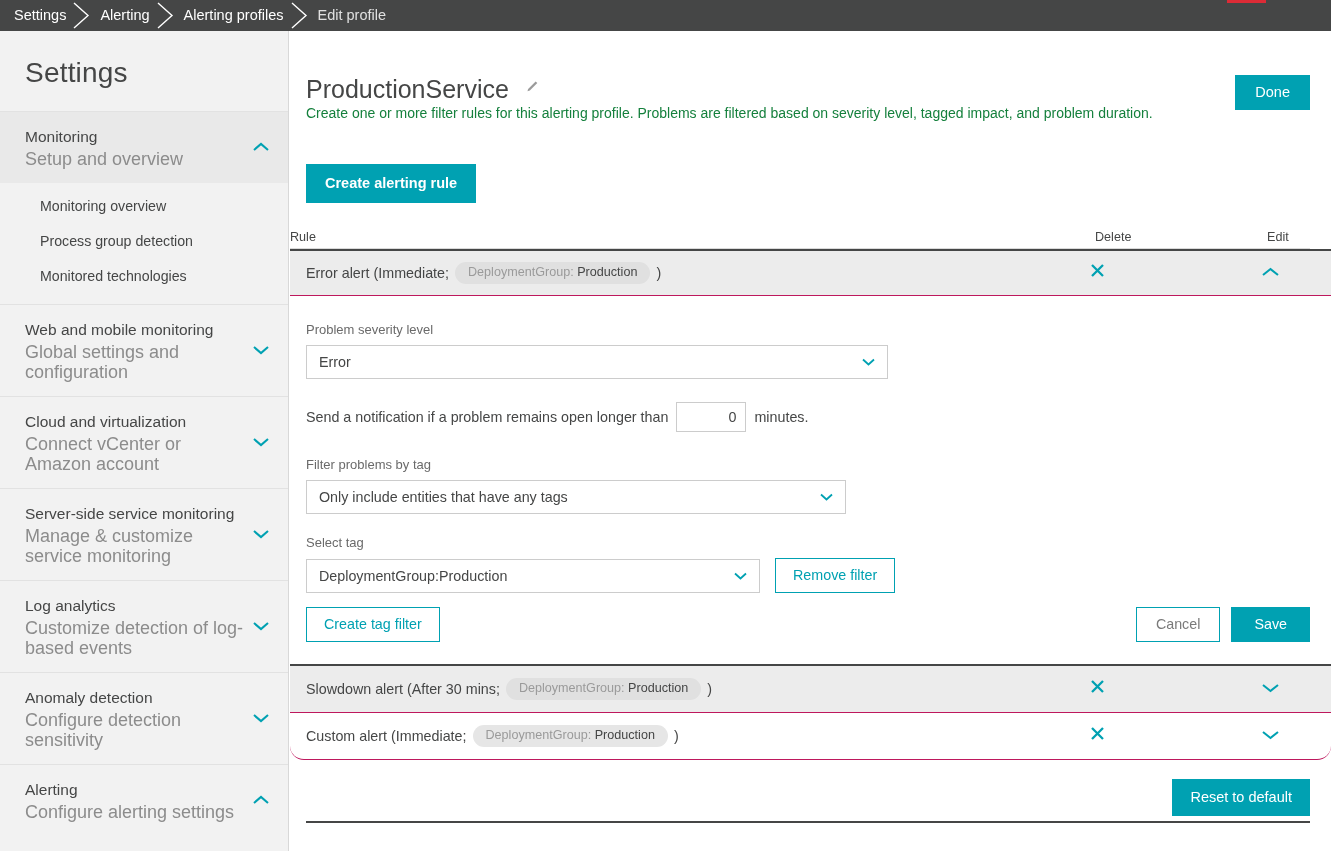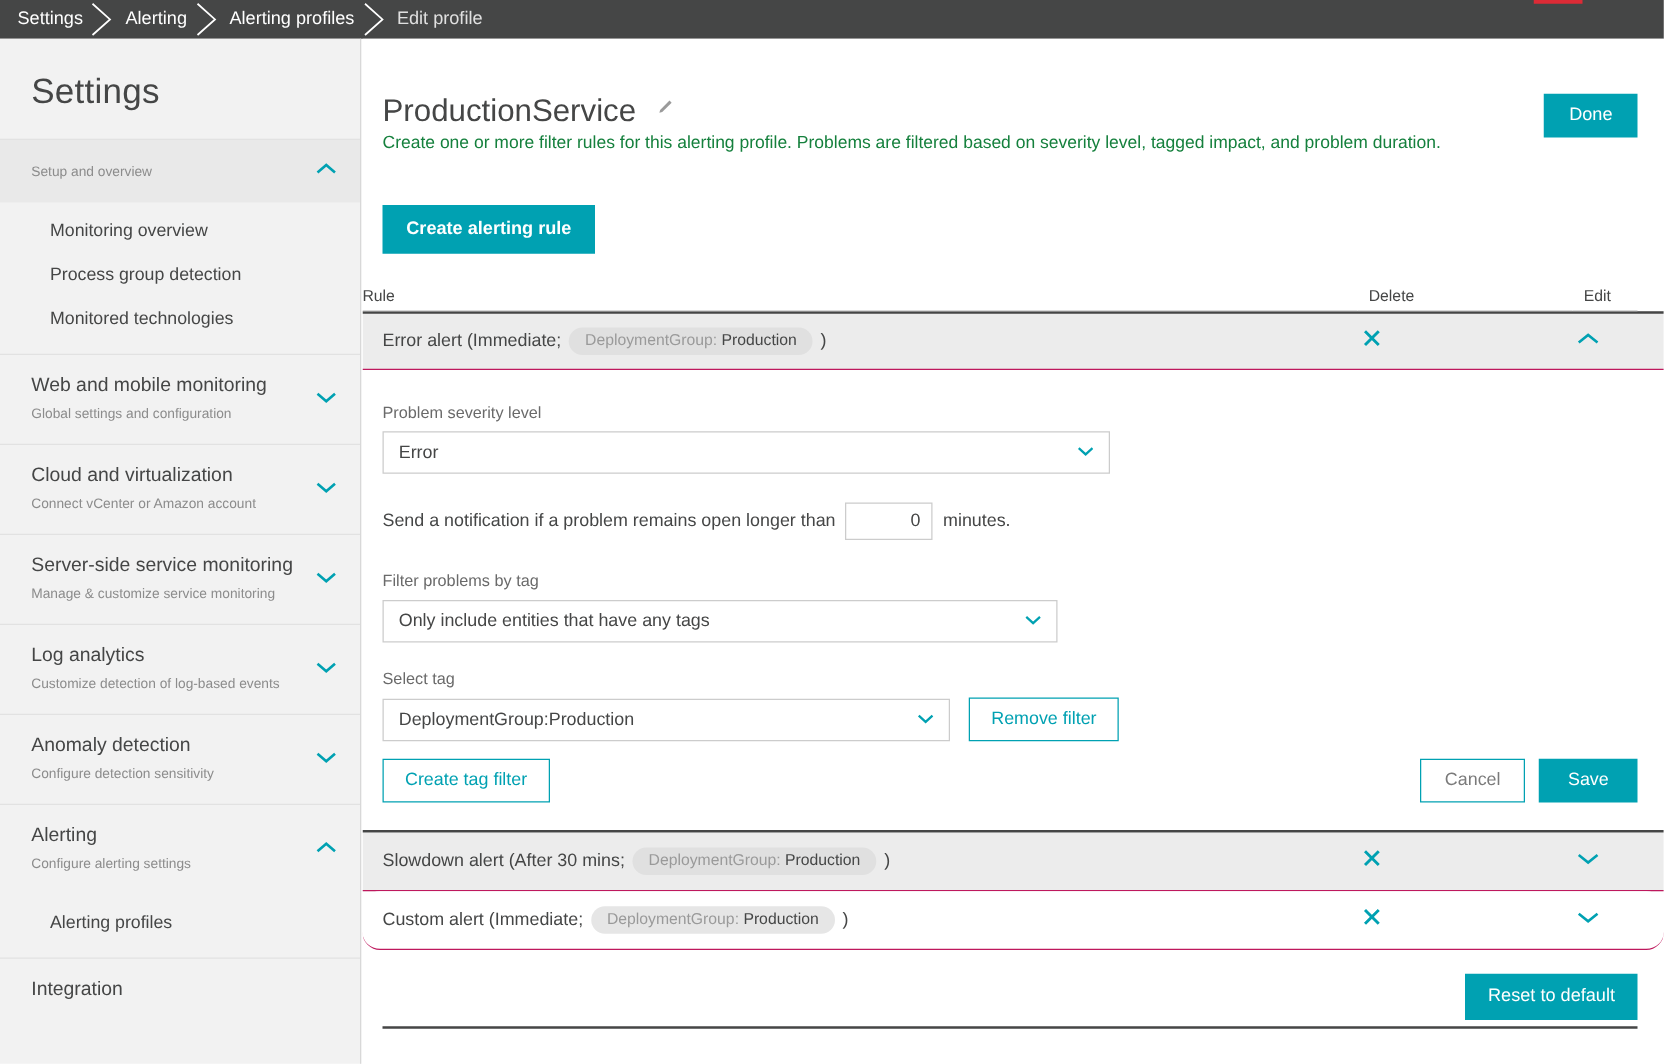--- a/index.html
+++ b/index.html
@@ -51,21 +51,21 @@
   .side-group {
     position: relative;
     border-top: 1px solid #e2e2e2;
     padding: 14px 40px 14px 25px;
   }
   .side-group.active { background: #e9e9e9; }
   .side-group .g-title {
     font-size: 15.5px; color: #454646; line-height: 21px;
   }
   .side-group .g-sub {
-    font-size: 11px; color: #8c8c8c; line-height: 20px; margin-top: 2px;
+    font-size: 18px; color: #8c8c8c; line-height: 20px; margin-top: 2px;
   }
   .side-group .chev {
     position: absolute; right: 18px; top: 50%;
     transform: translateY(-50%);
     color: #00a1b2;
   }
   .side-sublist { padding: 6px 0 10px 0; }
   .side-sub-item {
     font-size: 14.2px; color: #454646;
     padding: 8px 0 8px 40px;
@@ -266,20 +266,21 @@
       </svg>
   </span>
 
   <span class="crumb last">Edit profile</span>
 </div>
 
 <div id="sidebar">
   <div id="sidebar-title">Settings</div>
 
   <div class="side-group active">
+    <div class="g-title">Monitoring</div>
     <div class="g-sub">Setup and overview</div>
     <span class="chev">
       <svg width="18" height="12" viewBox="0 0 18 12">
           <path d="M2 9 L9 3 L16 9" fill="none" stroke="currentColor" stroke-width="2.1"></path>
         </svg>
     </span>
   </div>
   <div class="side-sublist">
     <div class="side-sub-item">Monitoring overview</div>
     <div class="side-sub-item">Process group detection</div>

